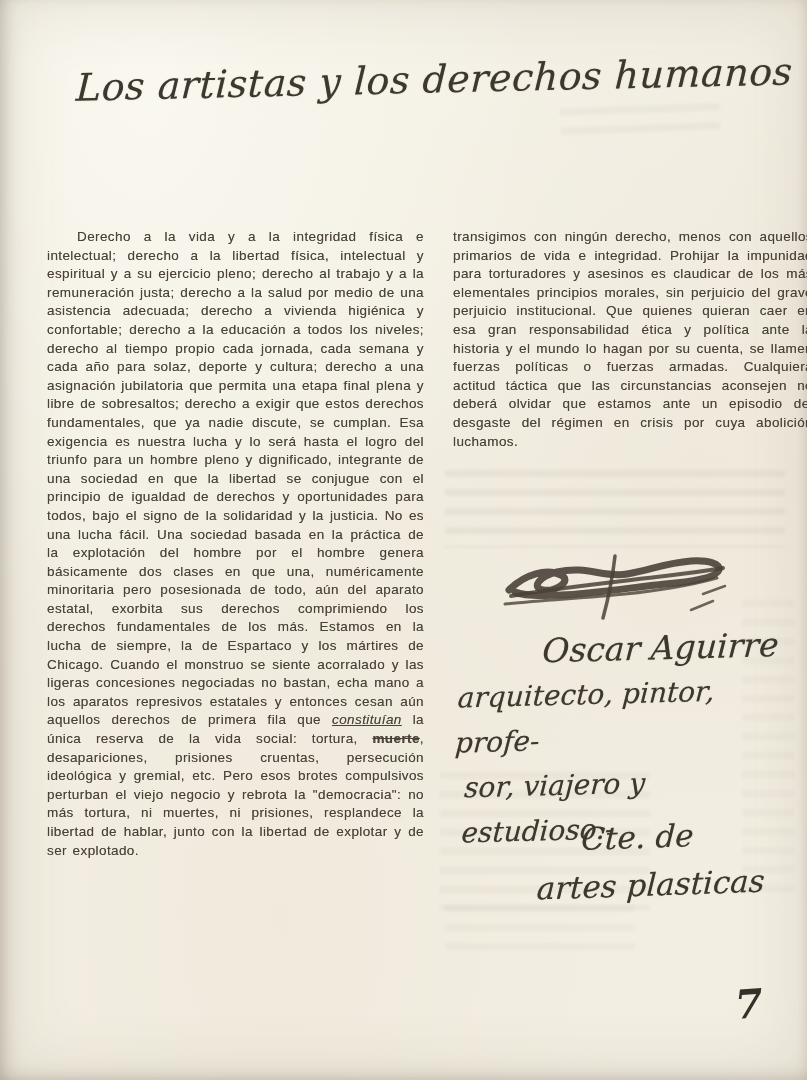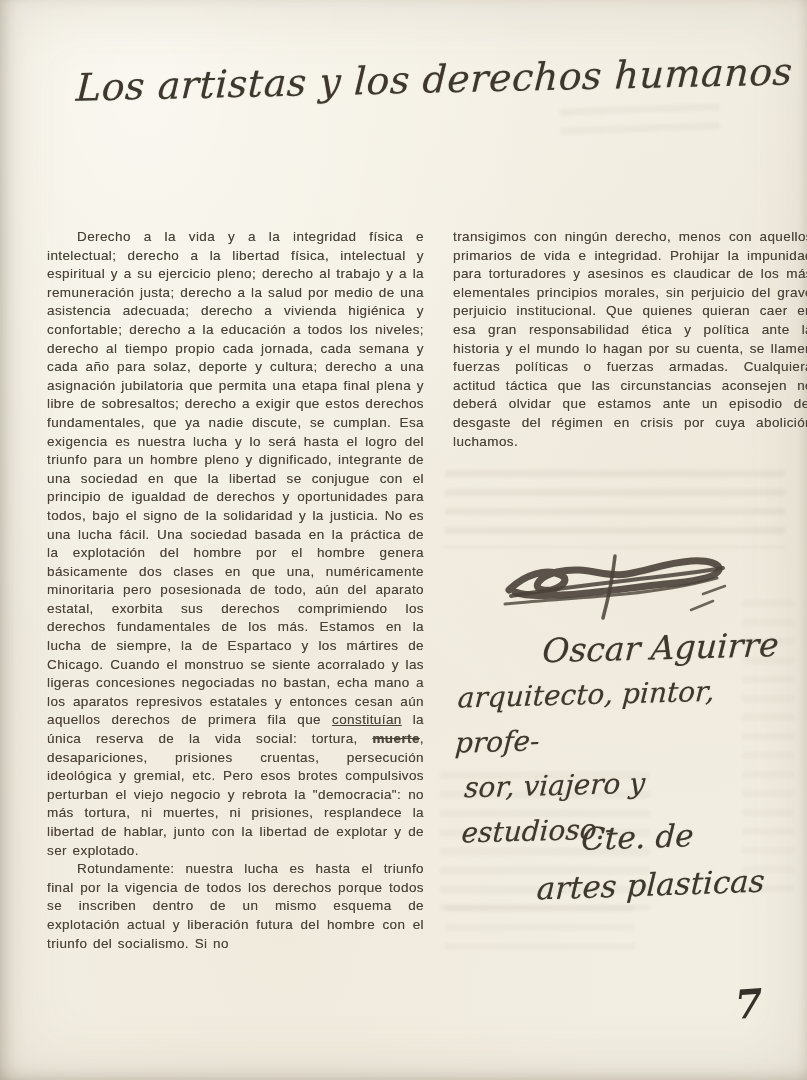--- a/index.html
+++ b/index.html
@@ -40,21 +40,21 @@
     position:absolute; top:228px;
     font-size:13.5px; line-height:18.6px;
     letter-spacing:0.4px; word-spacing:1.5px;
     text-align:justify; color:#4a4238;
     text-shadow:0 0 0.5px rgba(74,66,56,0.55);
   }
   .col-left  { left:47px;  width:377px; }
   .col-right { left:453px; width:360px; }
   .col p { margin:0; text-indent:30px; }
   .col-right p { text-indent:0; }
-  .u  { text-decoration:underline; }
+  .u  { text-decoration:underline;font-style:italic; }
   .u2 { text-decoration:line-through;font-weight:bold; }
   
   .ghost {
     position:absolute;
     background:repeating-linear-gradient(180deg,
       rgba(124,112,94,0.20) 0 7px, rgba(0,0,0,0) 7px 19px);
     filter:blur(1.6px);
   }
   .ghost-1 { left:445px; top:470px; width:340px; height:78px;  opacity:0.40; }
   .ghost-2 { left:440px; top:772px; width:210px; height:138px; opacity:0.28; }
@@ -90,21 +90,20 @@
 </head>
 <body>
 
 <div class="page">
 
   <div class="title hand">Los artistas y los derechos humanos</div>
   <div class="ghost ghost-4"></div>
 
   <div class="col col-left">
     <p>Derecho a la vida y a la integridad física e intelectual; derecho a la libertad física, intelectual y espiritual y a su ejercicio pleno; derecho al trabajo y a la remuneración justa; derecho a la salud por medio de una asistencia adecuada; derecho a vivienda higiénica y confortable; derecho a la educación a todos los niveles; derecho al tiempo propio cada jornada, cada semana y cada año para solaz, deporte y cultura; derecho a una asignación jubilatoria que permita una etapa final plena y libre de sobresaltos; derecho a exigir que estos derechos fundamentales, que ya nadie discute, se cumplan. Esa exigencia es nuestra lucha y lo será hasta el logro del triunfo para un hombre pleno y dignificado, integrante de una sociedad en que la libertad se conjugue con el principio de igualdad de derechos y oportunidades para todos, bajo el signo de la solidaridad y la justicia. No es una lucha fácil. Una sociedad basada en la práctica de la explotación del hombre por el hombre genera básicamente dos clases en que una, numéricamente minoritaria pero posesionada de todo, aún del aparato estatal, exorbita sus derechos comprimiendo los derechos fundamentales de los más. Estamos en la lucha de siempre, la de Espartaco y los mártires de Chicago. Cuando el monstruo se siente acorralado y las ligeras concesiones negociadas no bastan, echa mano a los aparatos represivos estatales y entonces cesan aún aquellos derechos de primera fila que <span class="u">constituían</span> la única reserva de la vida social: tortura, <span class="u2">muerte</span>, desapariciones, prisiones cruentas, persecución ideológica y gremial, etc. Pero esos brotes compulsivos perturban el viejo negocio y rebrota la "democracia": no más tortura, ni muertes, ni prisiones, resplandece la libertad de hablar, junto con la libertad de explotar y de ser explotado.</p>
-    <p>Rotundamente: nuestra lucha es hasta el triunfo final por la vigencia de todos los derechos porque todos se inscriben dentro de un mismo esquema de explotación actual y liberación futura del hombre con el triunfo del socialismo. Si no</p>
   </div>
 
   <div class="col col-right">
     <p>transigimos con ningún derecho, menos con aquellos primarios de vida e integridad. Prohijar la impunidad para torturadores y asesinos es claudicar de los más elementales principios morales, sin perjuicio del grave perjuicio institucional. Que quienes quieran caer en esa gran responsabilidad ética y política ante la historia y el mundo lo hagan por su cuenta, se llamen fuerzas políticas o fuerzas armadas. Cualquiera actitud táctica que las circunstancias aconsejen no deberá olvidar que estamos ante un episodio del desgaste del régimen en crisis por cuya abolición luchamos.</p>
   </div>
 
   <div class="ghost ghost-1"></div>
   <div class="ghost ghost-2"></div>
   <div class="ghost ghost-3"></div>
   <div class="ghost ghost-5"></div>

